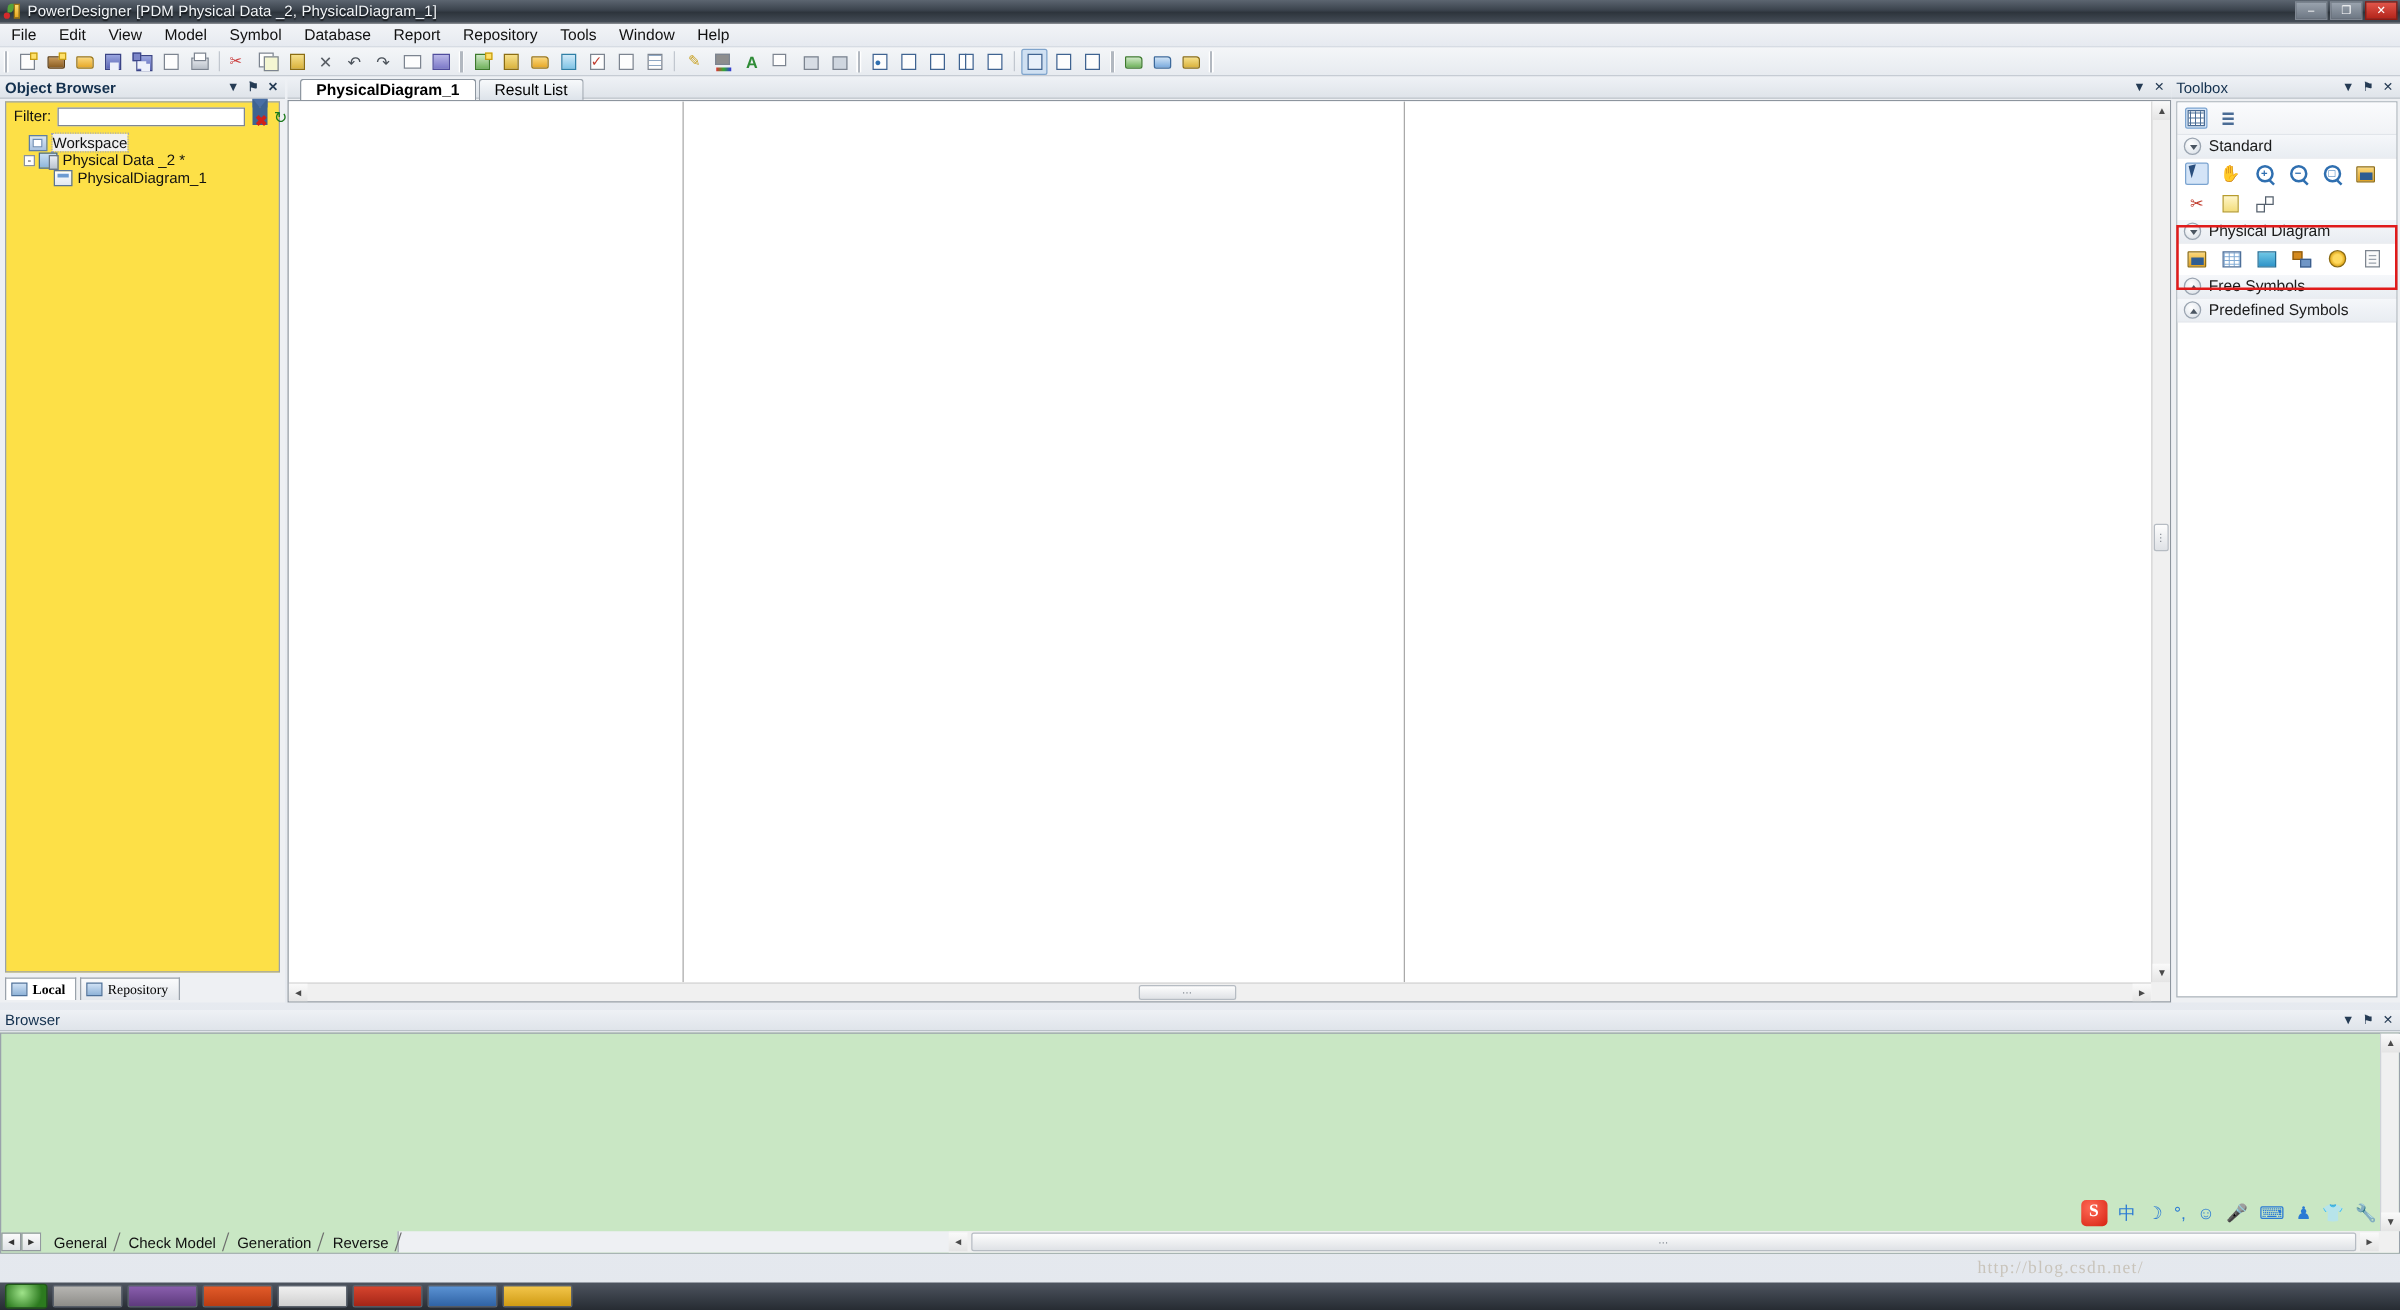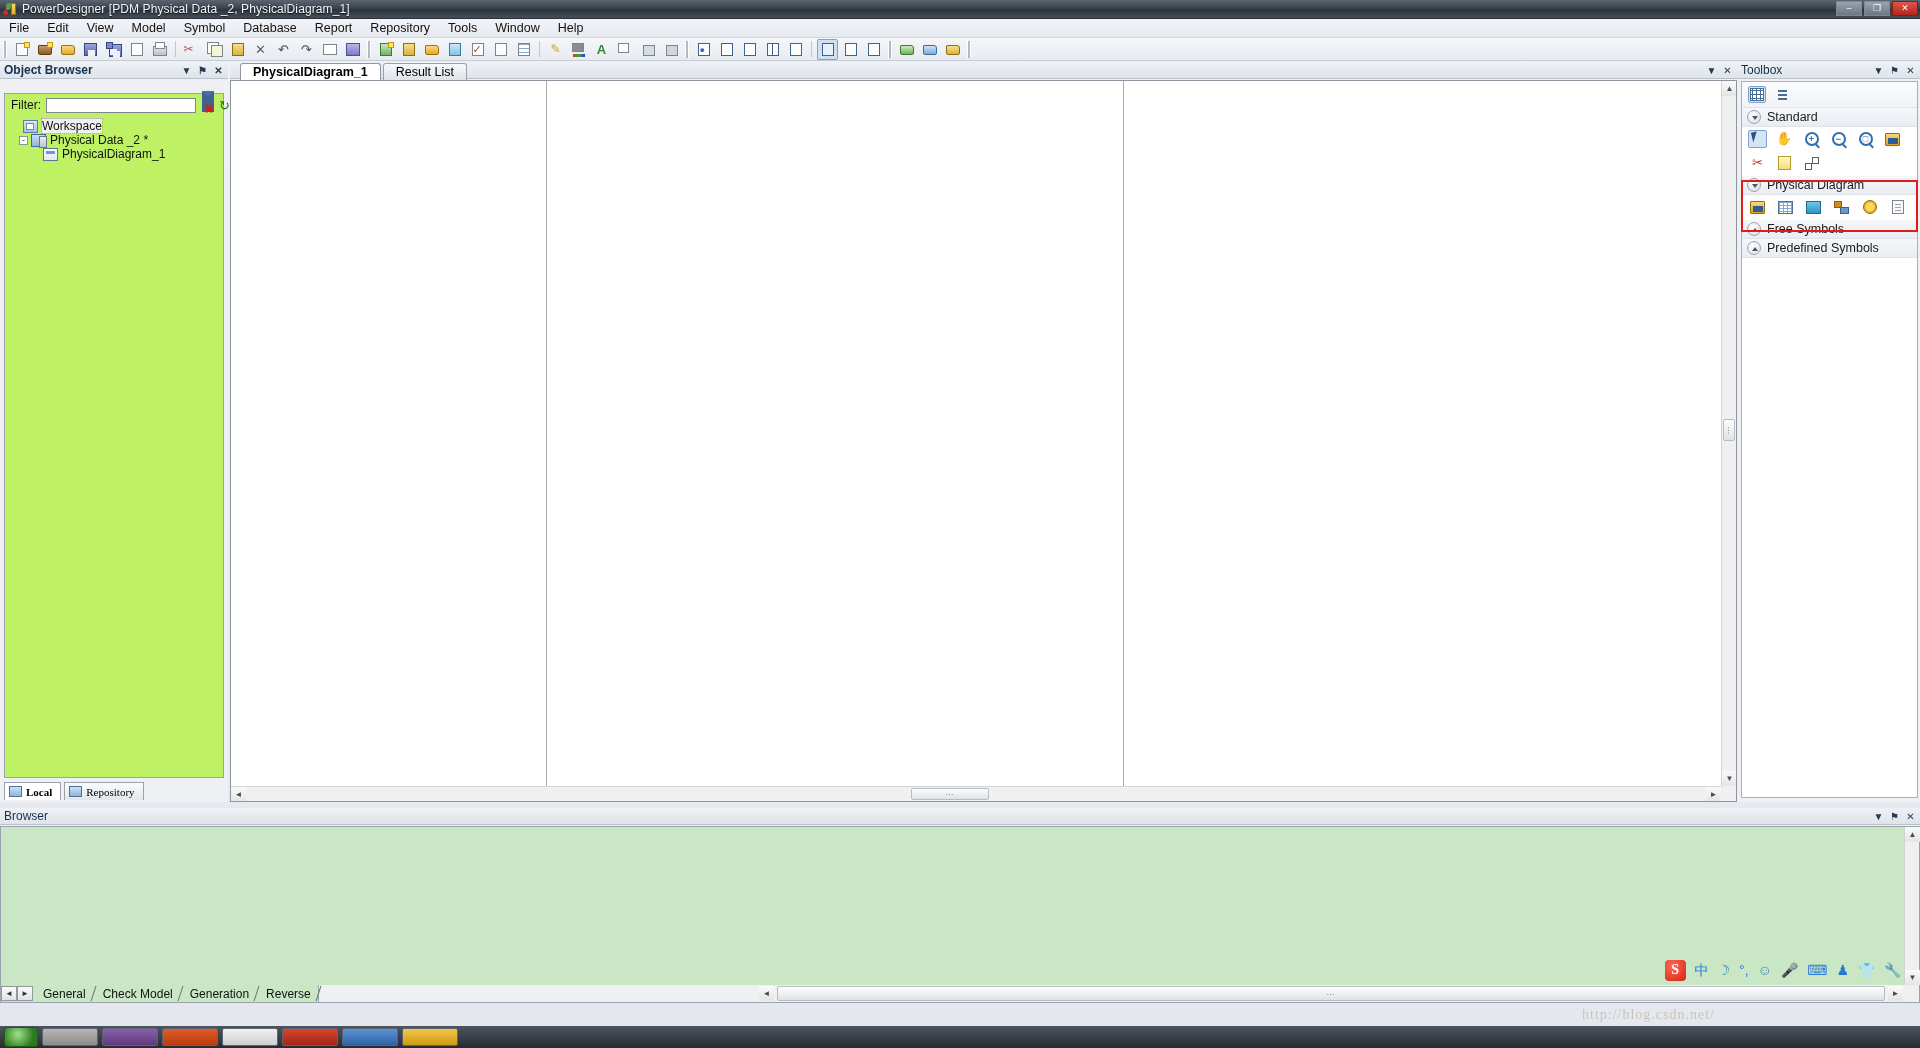--- a/index.html
+++ b/index.html
@@ -104,21 +104,21 @@
     background: linear-gradient(#eef1f5,#dfe4ea);
     border-bottom: 1px solid #b9c0c8;
     padding-left: 4px; font-size: 12px; color: #13304e; font-weight: bold;
   }
   .panel-head .spacer { flex: 1; }
   .ph-btn { width: 13px; height: 13px; margin-right: 3px; font-size: 10px;
      line-height: 13px; text-align:center; color:#253b54; cursor: default; }
 
   .browser-body {
     position: absolute; left: 4px; top: 19px; right: 4px; bottom: 24px;
-    background: #bef264; border: 1px solid #9aa2ab; margin-top: 12px;
+    background: #fde047; border: 1px solid #9aa2ab;
   }
   .filter-row {
     height: 19px; display: flex; align-items: center; gap: 5px;
     padding: 3px 4px 0 6px;
   }
   .filter-row label { font-size: 12px; color: #111; }
   .filter-input {
     flex: 1; height: 15px; border: 1px solid #7f8793; background: #fff;
     font-size: 11px; padding: 0 3px; font-family:"Liberation Sans",sans-serif;
   }

